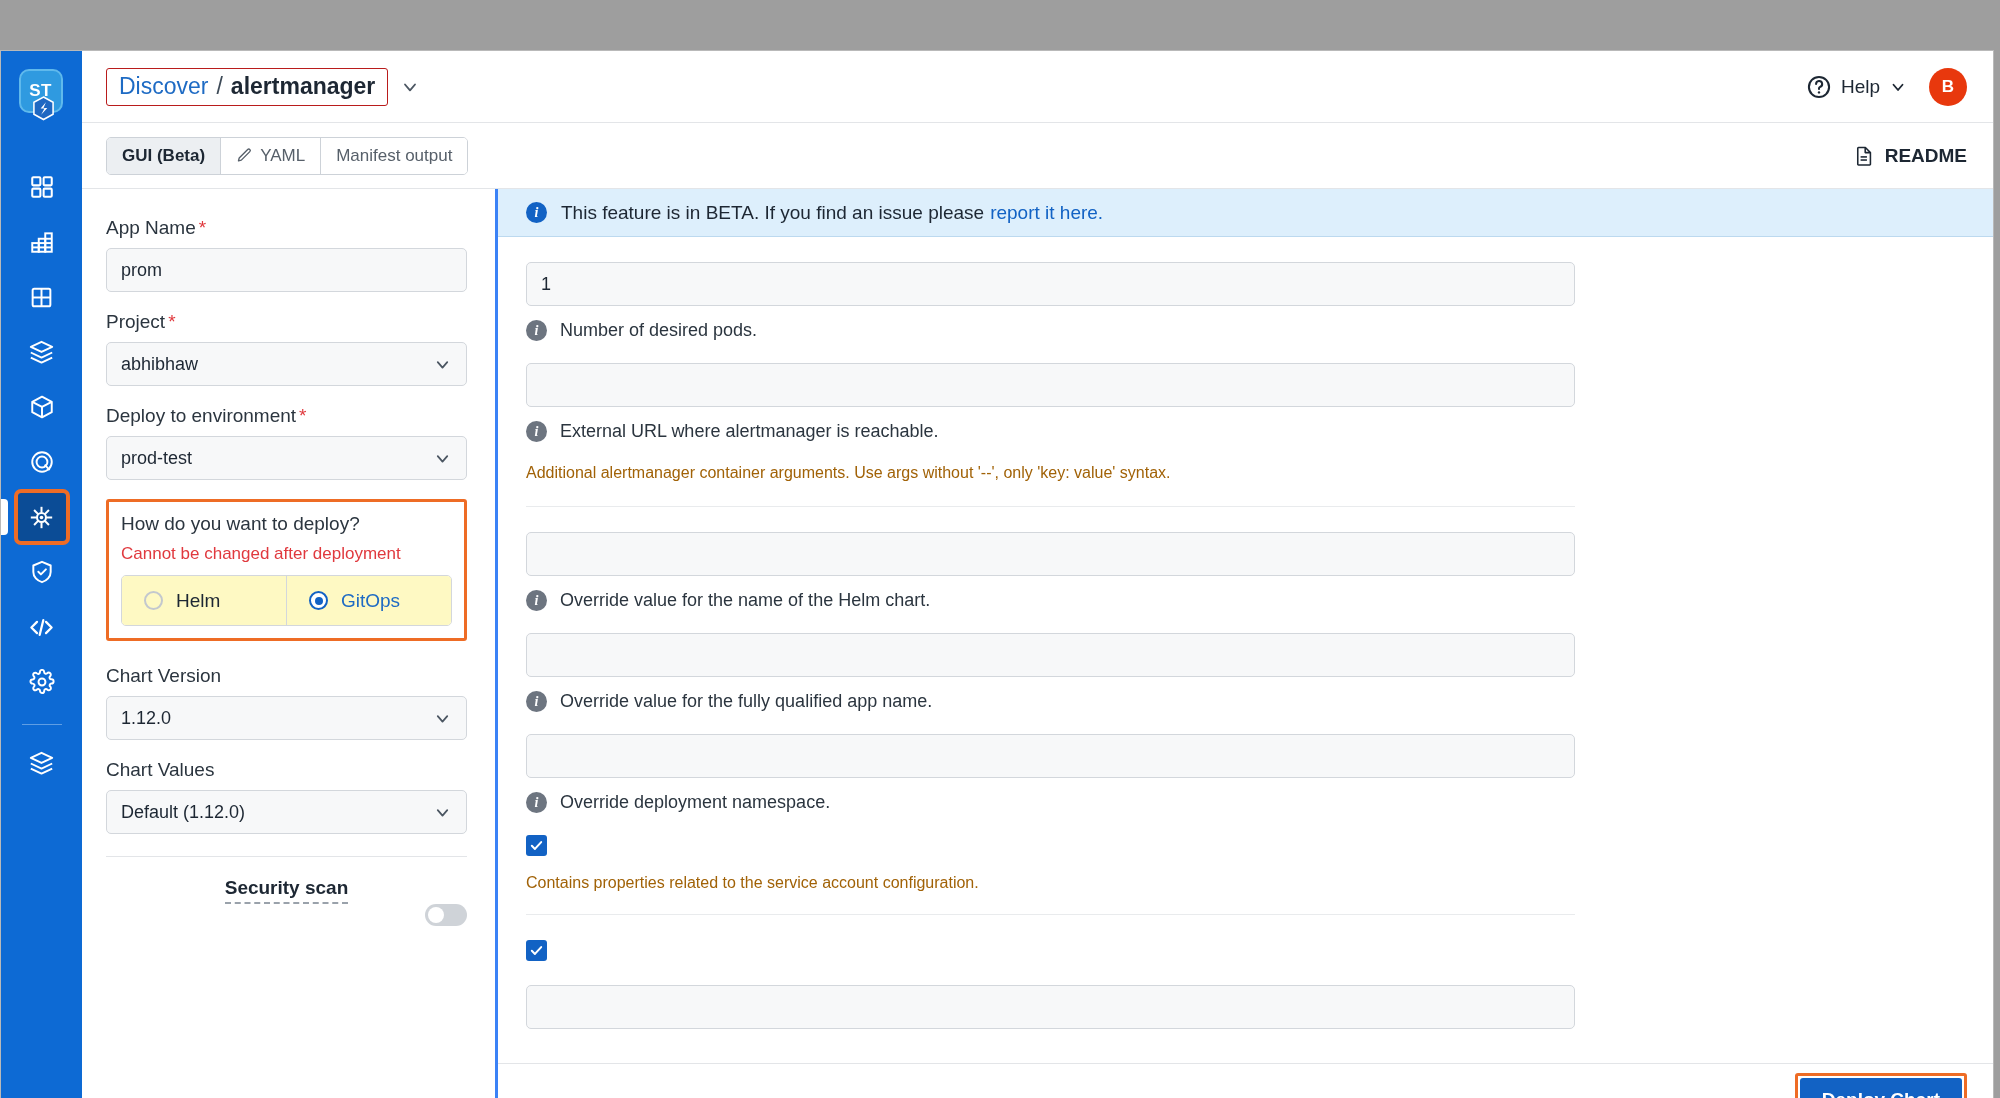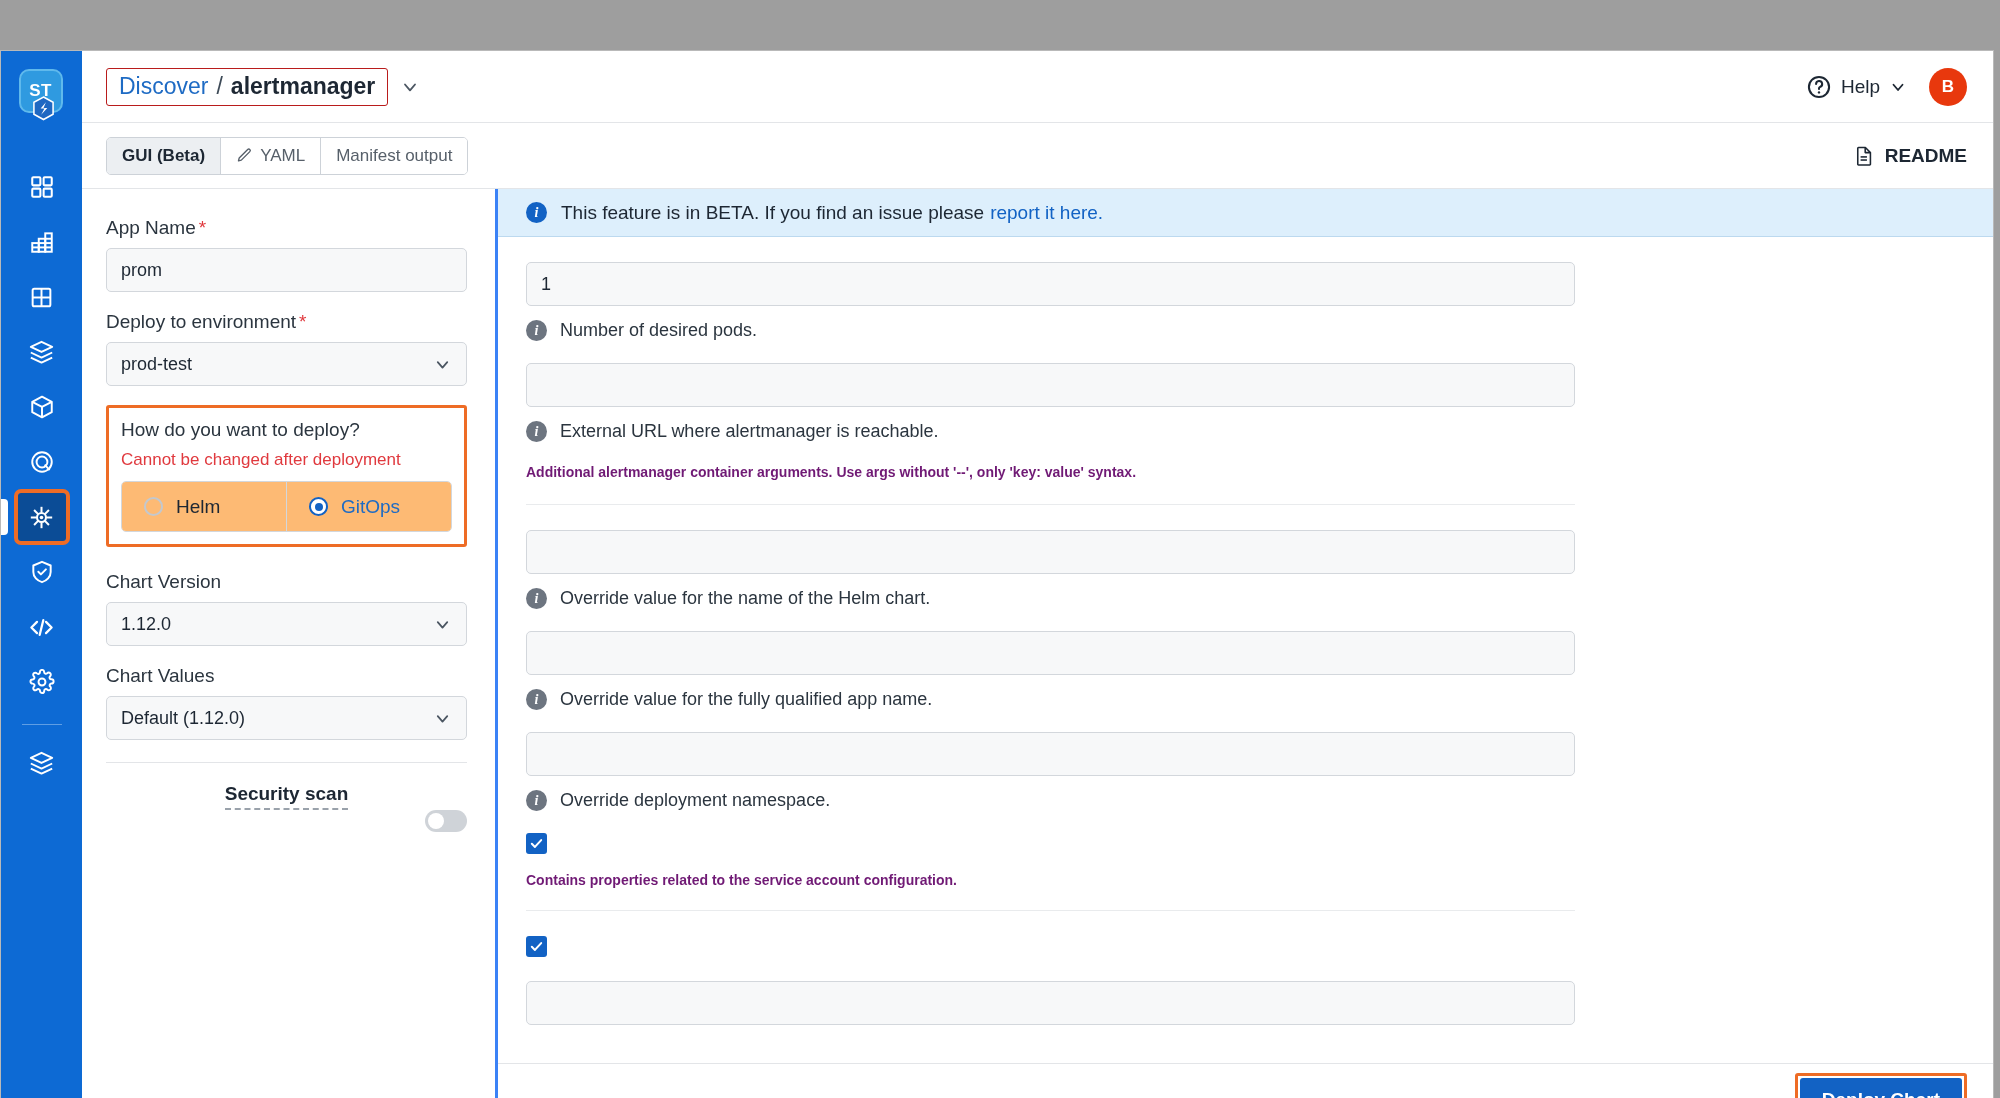--- a/index.html
+++ b/index.html
@@ -181,21 +181,21 @@
     margin-bottom: 24px;
   }
   .deploybox-title { font-size: 19px; color: #2b353f; }
   .deploybox-warn { font-size: 17px; color: #e0393e; margin-top: 9px; margin-bottom: 11px; }
   .radio-group { display: flex; border: 1px solid #d3d7dc; border-radius: 5px; overflow: hidden; }
   .radio-opt {
     flex: 1; height: 49px;
     display: flex; align-items: center; gap: 13px;
     padding-left: 22px;
     border-right: 1px solid #d3d7dc;
-    background: #fdba74;
+    background: #fef9c3;
     cursor: pointer;
     font-size: 19px; color: #1d2733;
   }
   .radio-opt:last-child { border-right: none; }
   .radio-opt.checked { color: #1e6bc4; }
   .rdo { width: 19px; height: 19px; border-radius: 50%; border: 2px solid #c3c8ce; flex:0 0 19px; }
   .rdo.on { border-color: #1262c4; position: relative; background:#fff; }
   .rdo.on::after {
     content: ""; position: absolute;
     left: 3.5px; top: 3.5px; width: 8px; height: 8px;
@@ -251,21 +251,21 @@
     background: #f7f8f9;
     font-size: 18px; color: #1d2733;
     padding: 0 14px;
     display: flex; align-items: center;
   }
   .rhelp {
     display: flex; align-items: center; gap: 13px;
     font-size: 18px; color: #2b353f;
     margin-top: 14px; margin-bottom: 22px;
   }
-  .rtext { font-size: 14px; color: #701a75; margin-bottom: 22px; font-weight: bold; }
+  .rtext { font-size: 16px; color: #a16207; margin-bottom: 22px; }
   .rdiv { width: 1049px; height: 1px; background: #e9ebed; margin: 24px 0 25px 0; }
   .cbx {
     width: 21px; height: 21px;
     background: #1262c4; border-radius: 3px;
     display: flex; align-items: center; justify-content: center;
   }
   .cbx svg { display: block; }
 
   
   .footer {
@@ -449,20 +449,31 @@
 
     <div class="body">
 
       <div class="leftpane">
 
         <div class="fld">
           <label class="fld-label"><span>App Name</span><span class="req">*</span></label>
           <div class="inp">prom</div>
         </div>
 
+        <div class="fld">
+          <label class="fld-label"><span>Project</span><span class="req">*</span></label>
+          <div class="inp sel">
+            <span>abhibhaw</span>
+            <span class="chev">
+              <svg width="19" height="19" viewBox="0 0 24 24" fill="none" stroke="#4b5662" stroke-width="2.2" stroke-linecap="round" stroke-linejoin="round">
+                    <polyline points="6,9 12,16 18,9"></polyline>
+                  </svg>
+            </span>
+          </div>
+        </div>
 
         <div class="fld">
           <label class="fld-label"><span>Deploy to environment</span><span class="req">*</span></label>
           <div class="inp sel">
             <span>prod-test</span>
             <span class="chev">
               <svg width="19" height="19" viewBox="0 0 24 24" fill="none" stroke="#4b5662" stroke-width="2.2" stroke-linecap="round" stroke-linejoin="round">
                     <polyline points="6,9 12,16 18,9"></polyline>
                   </svg>
             </span>

